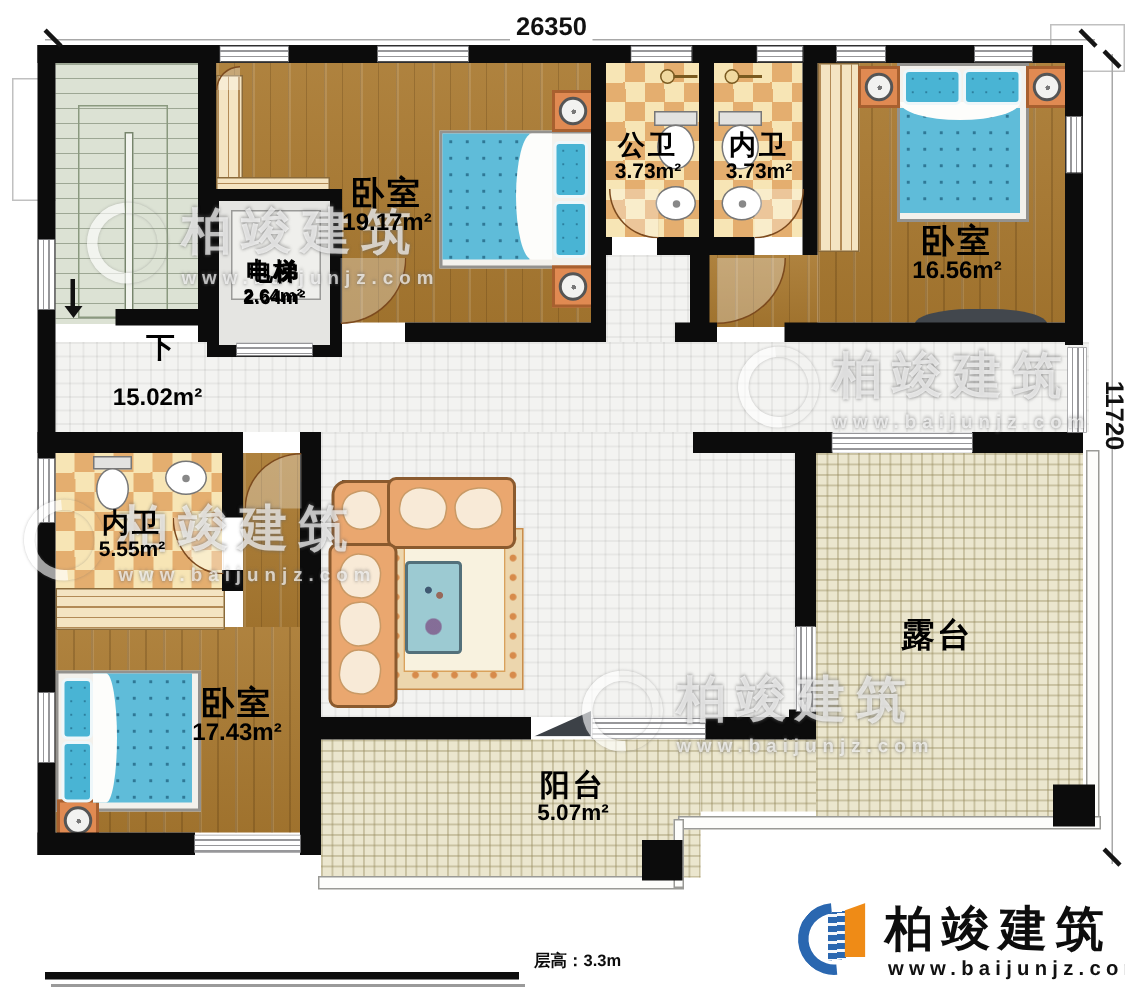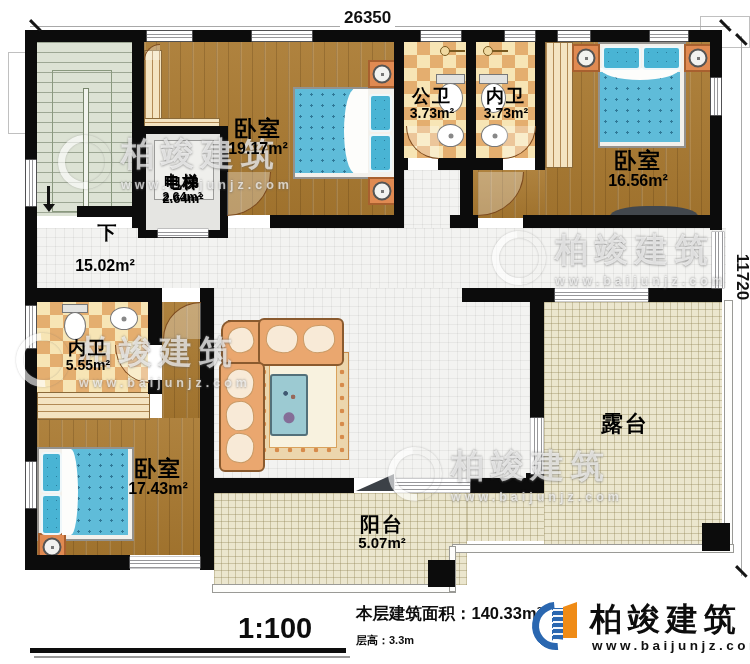--- a/index.html
+++ b/index.html
@@ -318,22 +318,20 @@
   <div class="wm" style="left:388px;top:444px;">
     <div class="glyph"></div>
     <div>
         <span class="t1">柏竣建筑</span>
       <span class="t2">www.baijunjz.com</span>
       </div>
   </div>
 
   <div class="abs" style="left:30px;top:648px;width:316px;height:4.5px;background:#0d0d0d;z-index:30;"></div>
   <div class="abs" style="left:34px;top:656px;width:316px;height:1.6px;background:#9a9a9a;z-index:30;"></div>
-  <div class="tb-text" style="left:238px;top:612px;font-size:29px;font-weight:700;">1:100</div>
-  <div class="tb-text" style="left:356px;top:603px;font-size:16.5px;font-weight:700;">本层建筑面积：140.33m²</div>
   <div class="tb-text" style="left:356px;top:633px;font-size:11px;font-weight:700;">层高：3.3m</div>
 
   <div class="abs" style="left:532px;top:598px;width:214px;height:58px;z-index:30;">
     <div class="abs" style="left:0;top:2px;width:50px;height:50px;">
       <div class="abs" style="left:0;top:2px;width:34px;height:34px;border:7px solid #2a67b0;border-radius:50%;border-top-color:transparent;border-right-color:transparent;transform:rotate(40deg);"></div>
       <div class="abs" style="left:17px;top:5px;width:12px;height:32px;background:#2a67b0;transform:skewY(-6deg);
         background-image:repeating-linear-gradient(180deg,transparent 0 4px,rgba(255,255,255,.95) 4px 6px);background-clip:content-box;padding:3px 3px;"></div>
       <div class="abs" style="left:31px;top:2px;width:14px;height:36px;background:#ef8b16;clip-path:polygon(0 14%,100% 0,100% 100%,0 100%);"></div>
     </div>
     <div class="abs" style="left:58px;top:0;font-size:32px;font-weight:900;letter-spacing:6px;color:#0d0d0d;white-space:nowrap;">柏竣建筑</div>

